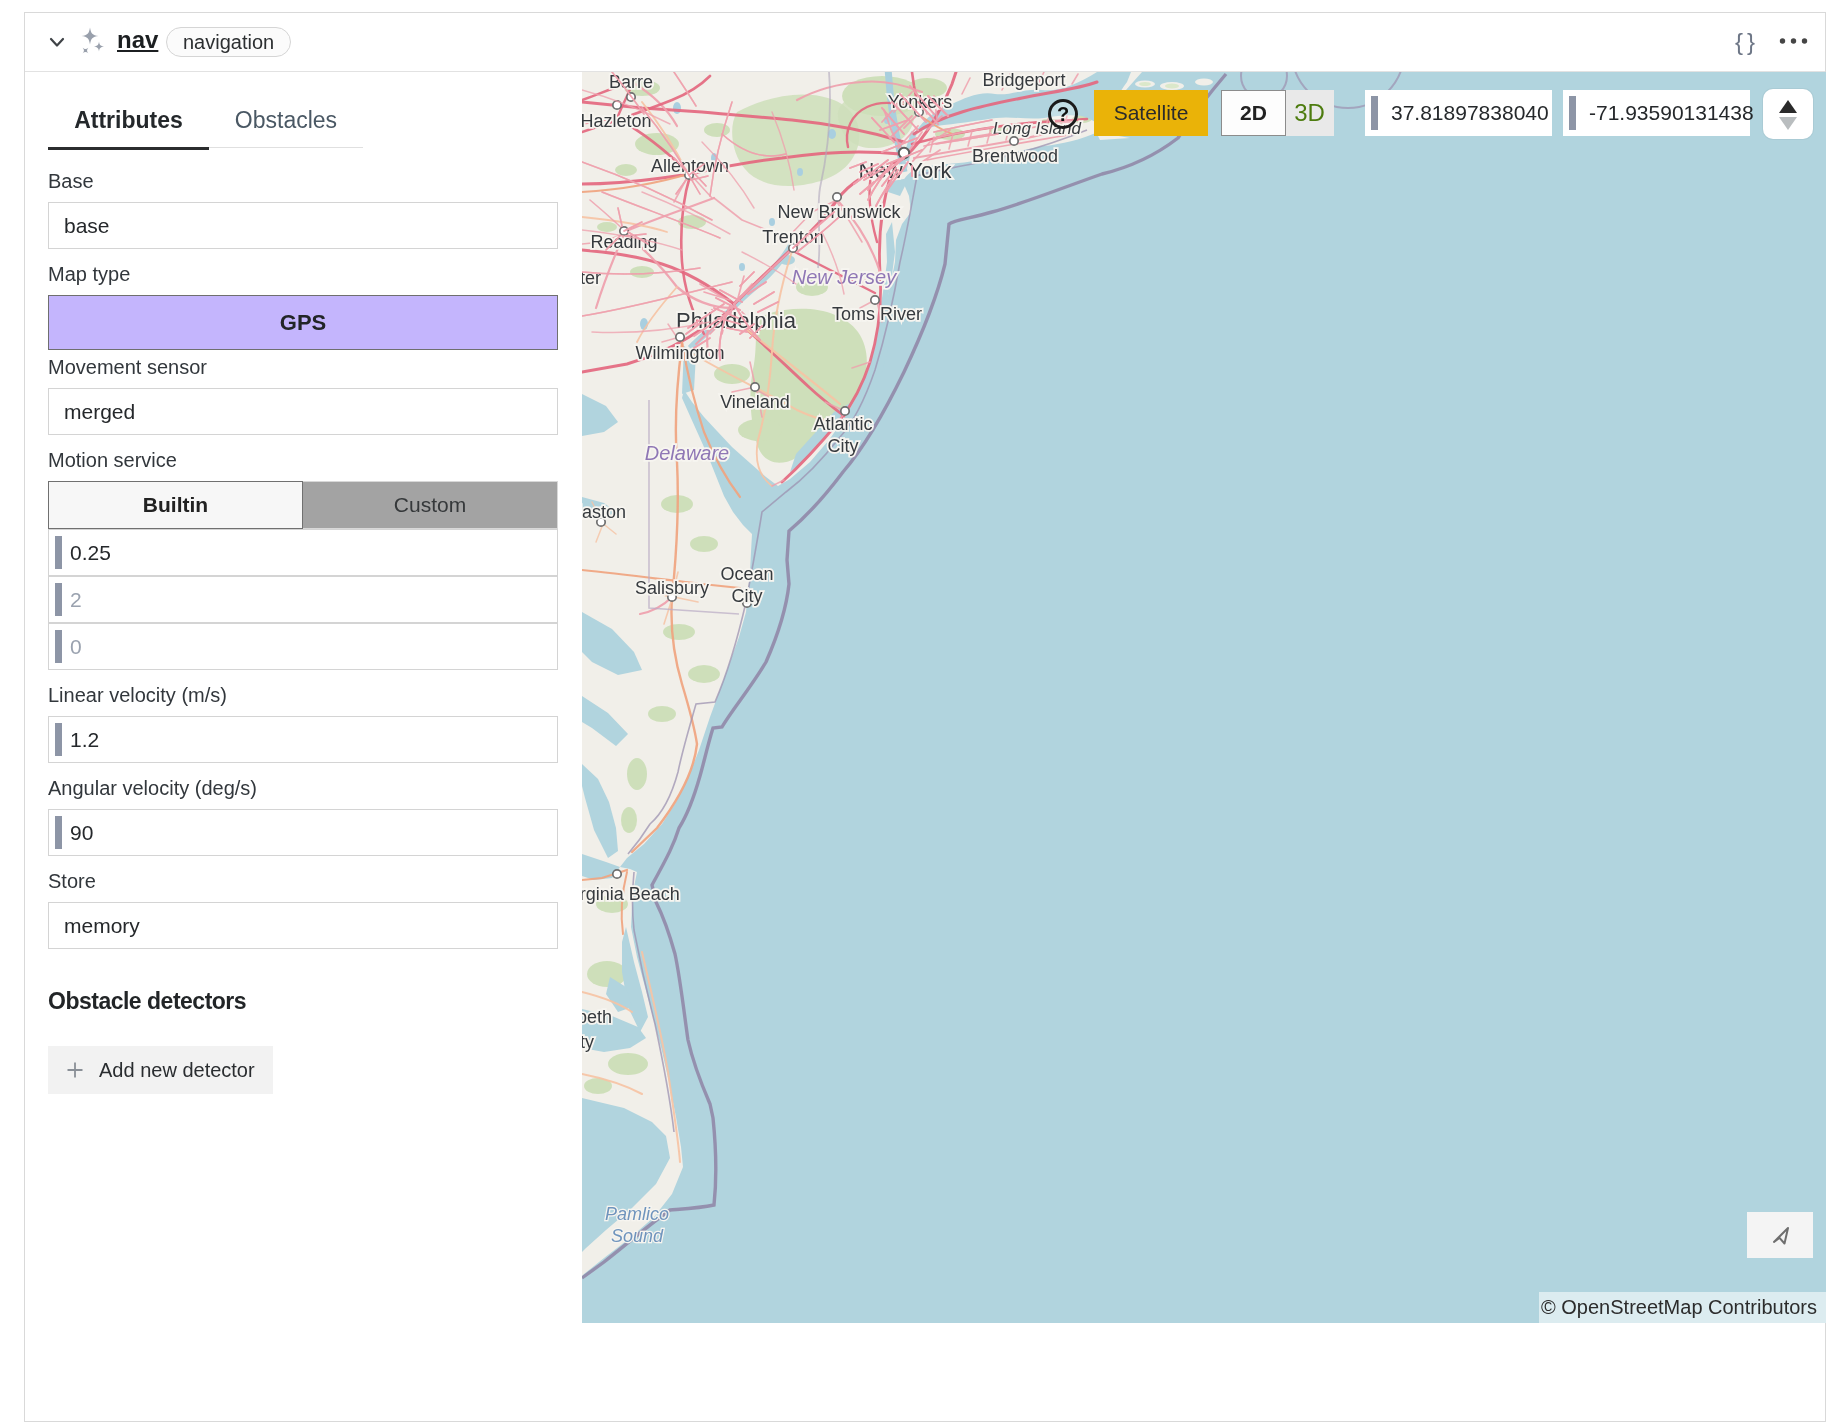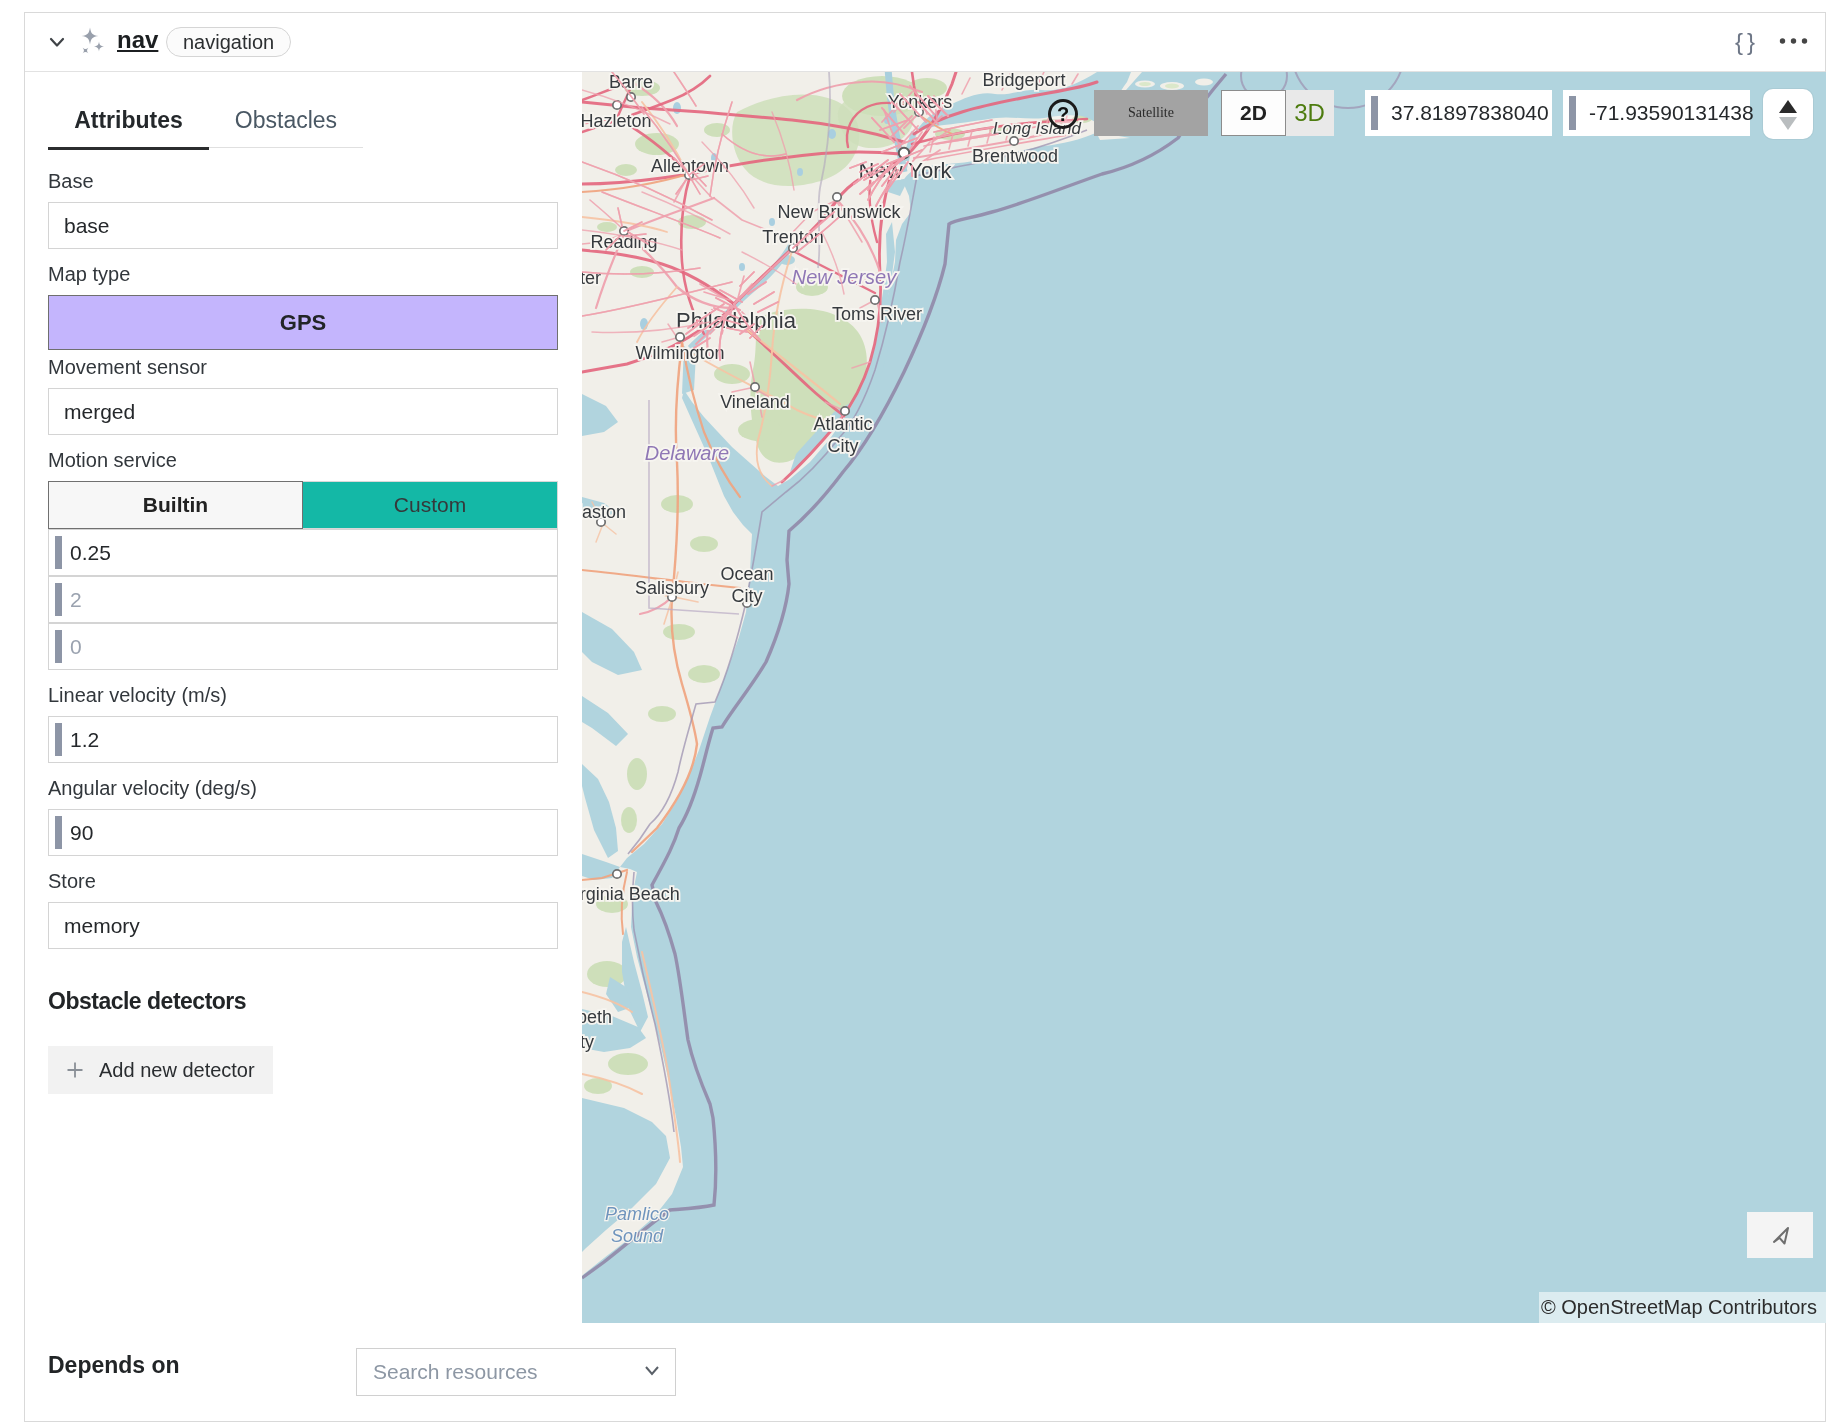--- a/index.html
+++ b/index.html
@@ -25,33 +25,33 @@
 
 .form { position:absolute; left:23px; top:98px; width:510px; }
 .lbl { font-size:20px; line-height:23px; color:#32373c; margin-bottom:9px; }
 .inp { position:relative; width:100%; height:47px; border:1px solid #d4d4d4; background:#fff; font-size:21px; color:#25282b; line-height:45px; padding-left:15px; }
 .num .bar { position:absolute; left:6px; top:6px; bottom:6px; width:7px; background:#8d95a6; }
 .num { padding-left:21px; }
 .ph { color:#9aa2af; }
 .gps { width:100%; height:55px; border:1px solid #6f6f6f; background:#c4b5fd; text-align:center; font-weight:bold; font-size:22px; color:#222527; line-height:53px; }
 .seg { display:flex; width:100%; height:48px; }
 .seg .s1 { width:50%; border:1px solid #707070; background:#f7f7f7; font-weight:bold; text-align:center; line-height:46px; font-size:21px; color:#222; }
-.seg .s2 { width:50%; border:1px solid #d8d8d8; border-left:none; background:#14b8a6; text-align:center; line-height:46px; font-size:21px; color:#35383a; }
+.seg .s2 { width:50%; border:1px solid #d8d8d8; border-left:none; background:#a3a3a3; text-align:center; line-height:46px; font-size:21px; color:#35383a; }
 .h2 { font-size:23px; line-height:23px; font-weight:bold; letter-spacing:-0.5px; color:#222527; }
 .addbtn { display:inline-flex; align-items:center; height:48px; width:225px; background:#f2f2f2; border:none; font-size:20px; font-family:"Liberation Sans",sans-serif; color:#2a2d30; padding:0 0 0 18px; }
 
 
 .footer { position:relative; height:98px; }
 .dep { position:absolute; left:23px; top:29px; font-size:23px; font-weight:bold; color:#222527; }
 .sel { position:absolute; left:331px; top:25px; width:320px; height:48px; border:1px solid #d0d0d0; background:#fff; font-size:21px; color:#8d97a4; line-height:46px; padding-left:16px; }
 .sel .car { position:absolute; right:14px; top:16px; }
 
 .mo { position:absolute; font-family:"Liberation Sans", sans-serif; }
 .qmark { left:466px; top:27px; width:30px; height:30px; border:3px solid #1b1b1b; border-radius:50%; background:rgba(255,255,255,0.25); text-align:center; line-height:25px; font-size:20px; font-weight:bold; color:#111; }
-.sat { left:512px; top:18px; width:114px; height:46px; background:#a3a3a3; text-align:center; line-height:46px; font-size:14px; color:#2b2b2b;font-family:Liberation Serif, serif; }
+.sat { left:512px; top:18px; width:114px; height:46px; background:#eab308; text-align:center; line-height:46px; font-size:21px; color:#2b2b2b; }
 .d23 { left:639px; top:18px; height:46px; display:flex; }
 .b2d { width:65px; background:#fdfdfd; border:1px solid #8c8c8c; font-weight:bold; text-align:center; line-height:44px; font-size:21px; color:#222; }
 .b3d { width:48px; background:#e9e9e9; border:1px solid #e9e9e9; border-left:none; text-align:center; line-height:44px; font-size:24px; color:#4d7c0f; }
 .coord { top:18px; width:187px; height:46px; background:#fff; font-size:21px; color:#25282b; line-height:46px; padding-left:26px; }
 .coord .bar { position:absolute; left:6px; top:6px; bottom:6px; width:7px; background:#8d95a6; }
 .c1 { left:783px; }
 .c2 { left:981px; }
 .stepper { left:1181px; top:17px; width:50px; height:50px; background:#fff; border-radius:10px; box-shadow:0 0 0 1px rgba(0,0,0,0.04); }
 .stepper .up { position:absolute; left:16px; top:11px; width:0; height:0; border-left:9px solid transparent; border-right:9px solid transparent; border-bottom:13px solid #2a2a2a; }
 .stepper .dn { position:absolute; left:16px; top:28px; width:0; height:0; border-left:9px solid transparent; border-right:9px solid transparent; border-top:13px solid #b9bdbf; }
@@ -367,21 +367,13 @@
       <div class="mo stepper">
           <div class="up"></div>
           <div class="dn"></div>
         </div>
       <div class="mo locate"><svg width="66" height="46" viewBox="0 0 66 46">
             <path d="M27 30 L41 16 L37.5 31.5 L32.5 25.8 Z M27 30 L32.5 25.8" fill="none" stroke="#6e6e6e" stroke-width="2" stroke-linejoin="round"></path>
           </svg></div>
       <div class="mo attrib">© OpenStreetMap Contributors</div>
     </div>
   </div>
-  <div class="footer">
-    <div class="dep">Depends on</div>
-    <div class="sel">Search resources
-      <svg class="car" width="18" height="12" viewBox="0 0 18 12">
-          <path d="M3 2 L9 9 L15 2" fill="none" stroke="#5a6068" stroke-width="2"></path>
-        </svg>
-    </div>
-  </div>
 </div>
 
 </body></html>

